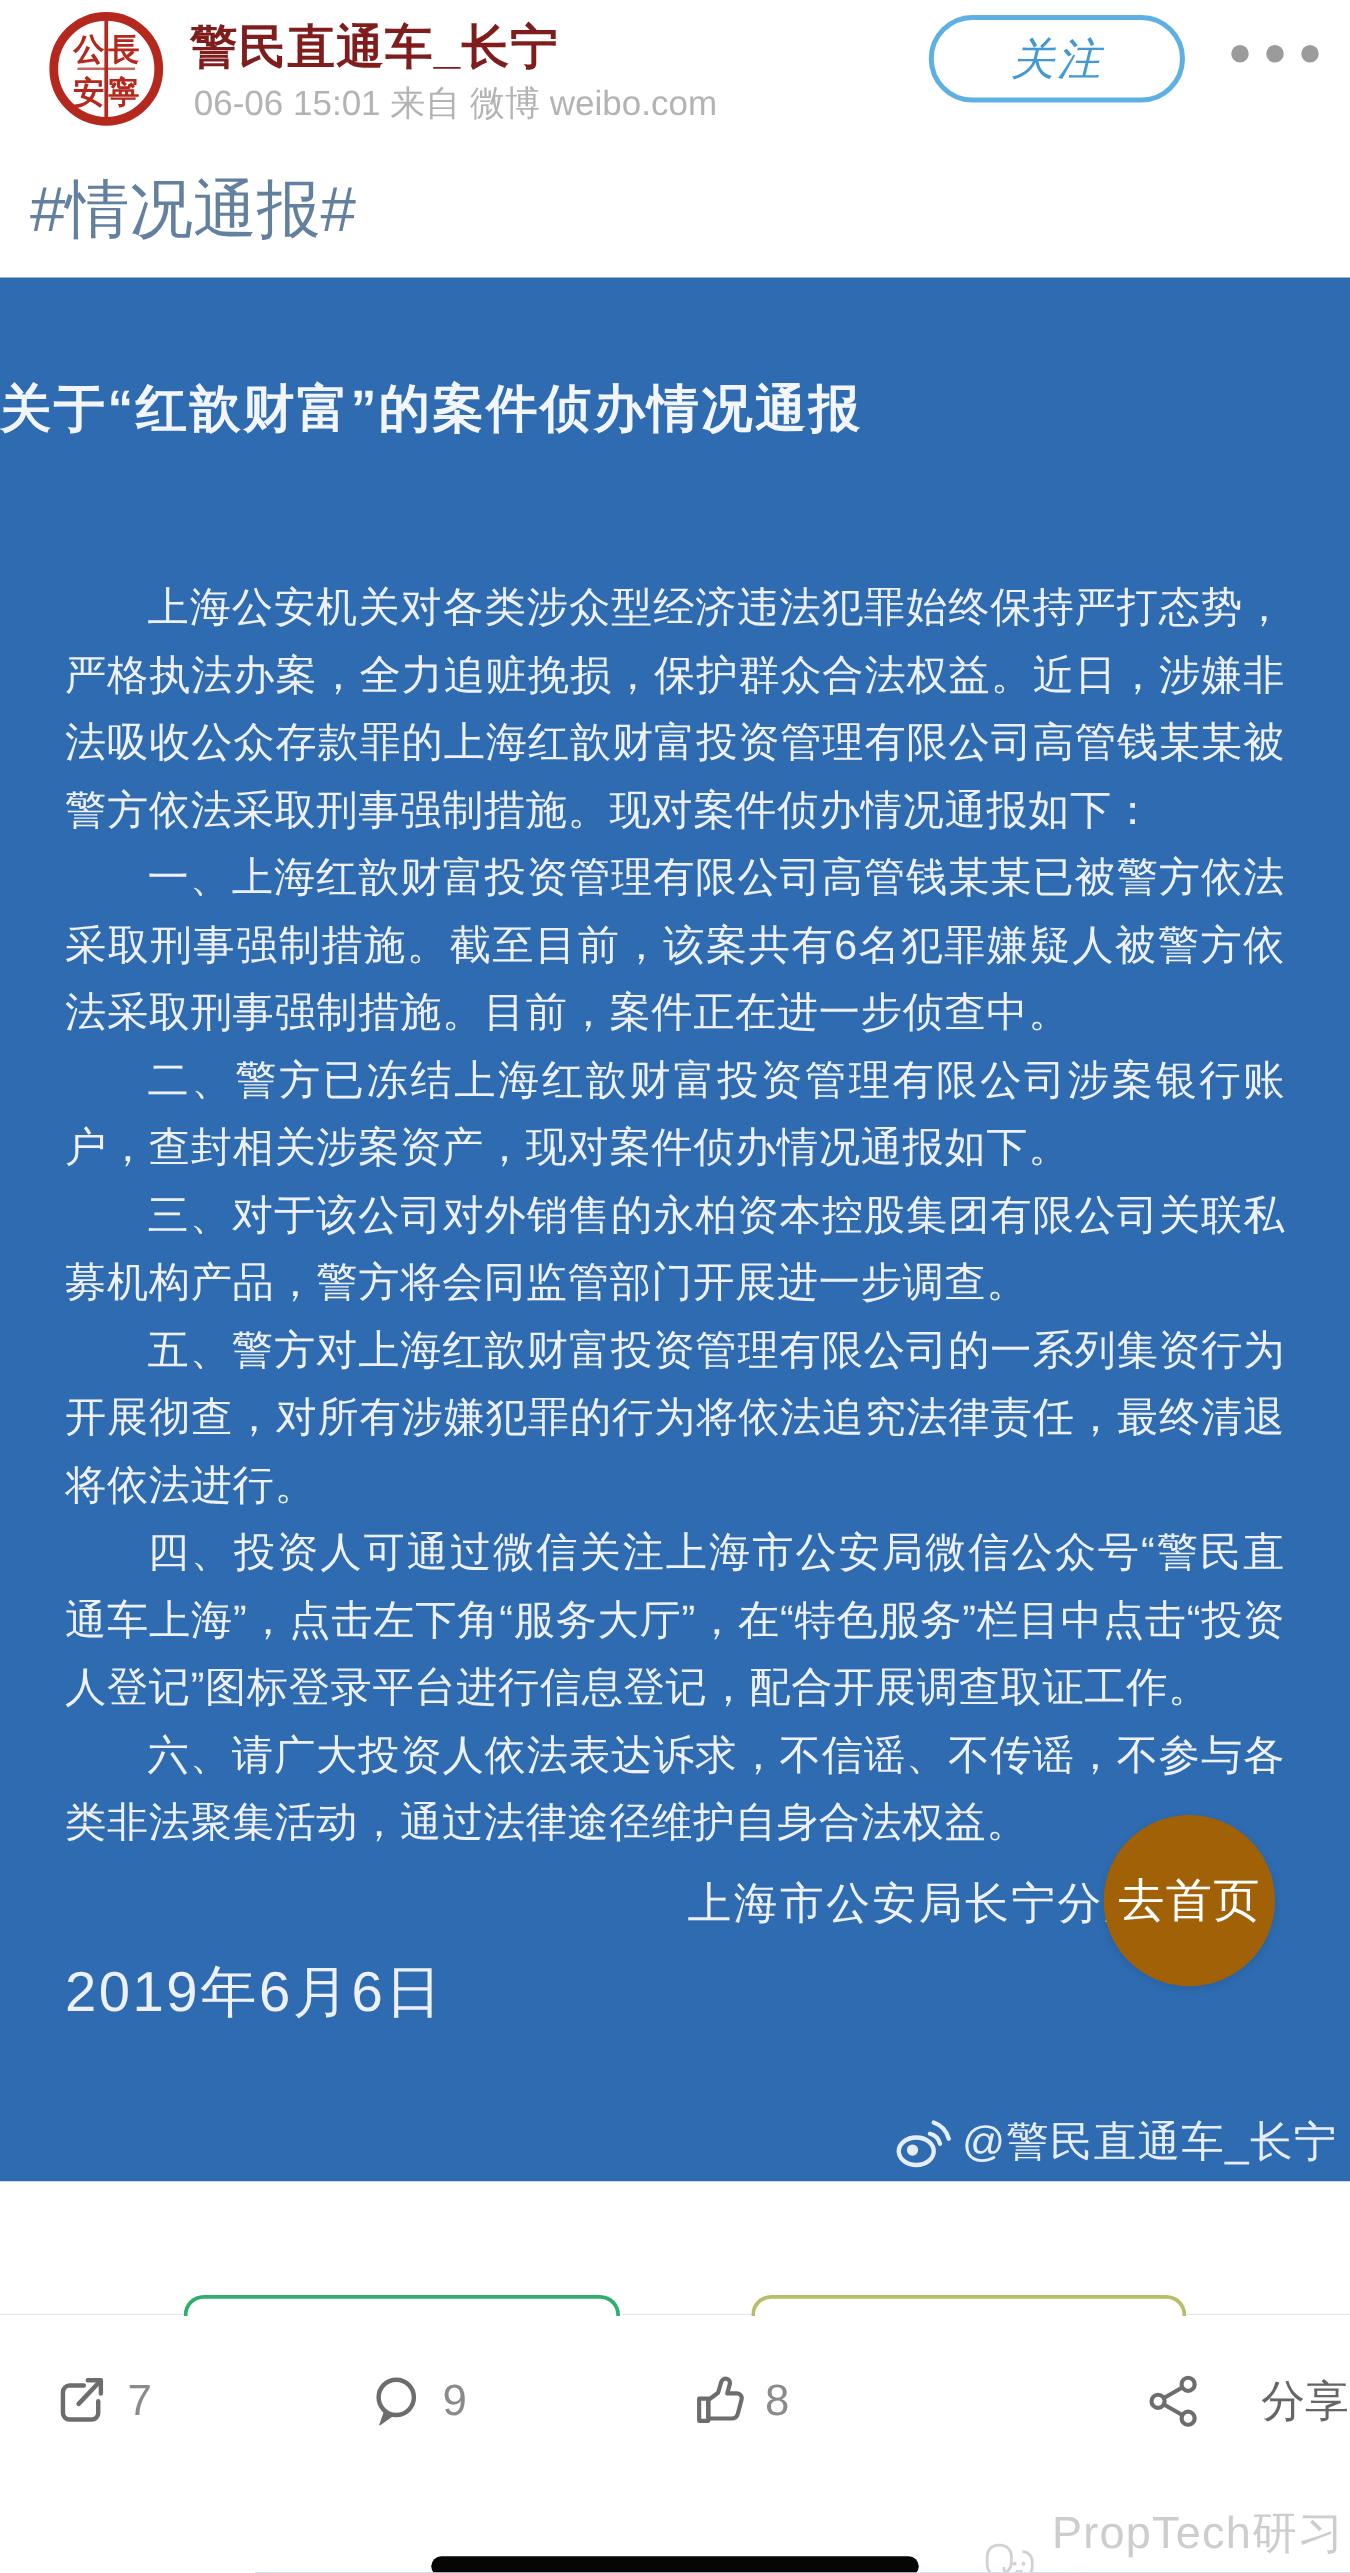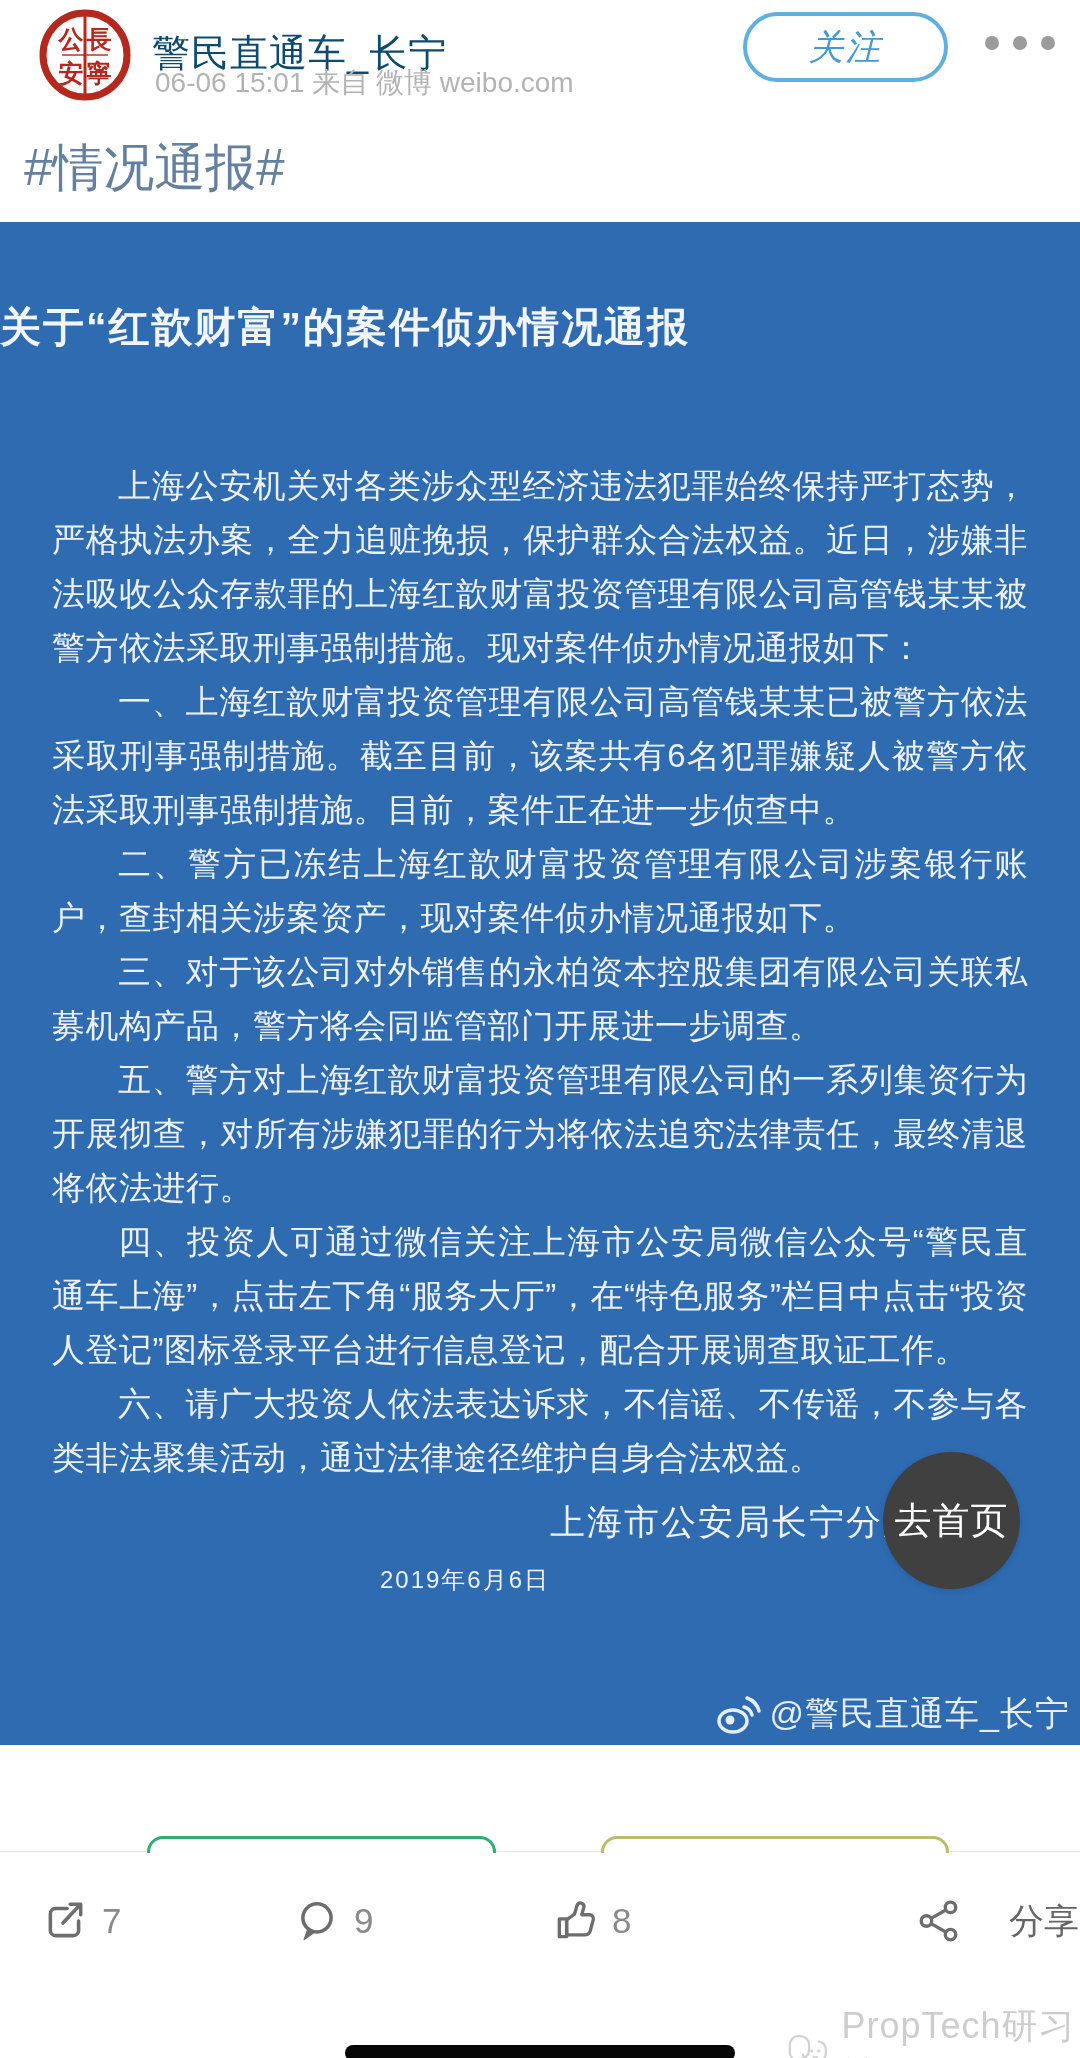--- a/index.html
+++ b/index.html
@@ -2,21 +2,21 @@
 <html><head>
 <meta charset="utf-8">
 <style>
   html,body{margin:0;padding:0;background:#fff;}
   .screen{
     position:relative;width:1080px;height:2058px;overflow:hidden;background:#ffffff;
     font-family:"Liberation Sans","DejaVu Sans",sans-serif;
   }
   
   .avatar{position:absolute;left:38px;top:8px;width:94px;height:94px;}
-  .username{position:absolute;left:152px;top:28px;font-size:38px;font-weight:400;color:#0c4a6e;letter-spacing:1px;}
+  .username{position:absolute;left:152px;top:12px;font-size:38px;font-weight:700;color:#7f1d1d;letter-spacing:1px;}
   .timestamp{position:absolute;left:155px;top:64px;font-size:28px;color:#b3b3b3;}
   .follow-btn{
     position:absolute;left:743px;top:12px;width:205px;height:70px;box-sizing:border-box;
     border:4px solid #5fb0e2;border-radius:36px;background:#fff;
     display:flex;align-items:center;justify-content:center;
     font-size:35px;color:#4499d4;letter-spacing:2px;cursor:pointer;font-style:italic;
   }
   .more-dots{position:absolute;left:985px;top:36px;display:flex;gap:14px;cursor:pointer;}
   .more-dots span{width:14px;height:14px;border-radius:50%;background:#9b9b9b;display:block;}
   .hashtag{position:absolute;left:24px;top:134px;font-size:51px;color:#64809f;}
@@ -26,28 +26,28 @@
     color:#edf1f6;
   }
   .poster-title{
     padding-top:78px;text-align:left;font-size:41px;font-weight:700;letter-spacing:2px;color:#f2f6fa;
   }
   .poster-body{margin:104px 52px 0 52px;}
   .para{
     font-size:33px;line-height:54px;text-align:justify;text-indent:2em;letter-spacing:0.5px;
   }
   .sig-line{margin-top:14px;padding-right:108px;text-align:right;font-size:35px;letter-spacing:2px;}
-  .date-line{margin-top:18px;padding-right:150px;text-align:center;font-size:24px;letter-spacing:2px;}
+  .date-line{margin-top:18px;padding-right:150px;text-align:left;font-size:45px;letter-spacing:2px;}
   .poster-watermark{
     position:absolute;right:10px;bottom:8px;display:flex;align-items:center;gap:8px;
     color:rgba(255,255,255,0.88);font-size:34px;z-index:1;letter-spacing:1px;
   }
   
   .float-btn{
-    position:absolute;border-radius:50%;background:#404040;color:#fff;z-index:5;
+    position:absolute;border-radius:50%;background:#a16207;color:#fff;z-index:5;
     display:flex;align-items:center;justify-content:center;text-align:right;cursor:pointer;
     box-shadow:0 2px 6px rgba(0,40,90,0.15);
   }
   .btn-home{left:883px;top:1452px;width:137px;height:137px;font-size:37px;font-weight:500;letter-spacing:1px;}
   .btn-openapp{left:879px;top:1665px;width:144px;height:144px;font-size:37px;font-weight:500;
     white-space:pre-line;line-height:45px;}
   
   .divider{position:absolute;left:0;top:1851px;width:1080px;height:1px;background:#e7e7e7;}
   .peek-card{
     position:absolute;top:1836px;height:17px;background:#ffffff;box-sizing:border-box;

